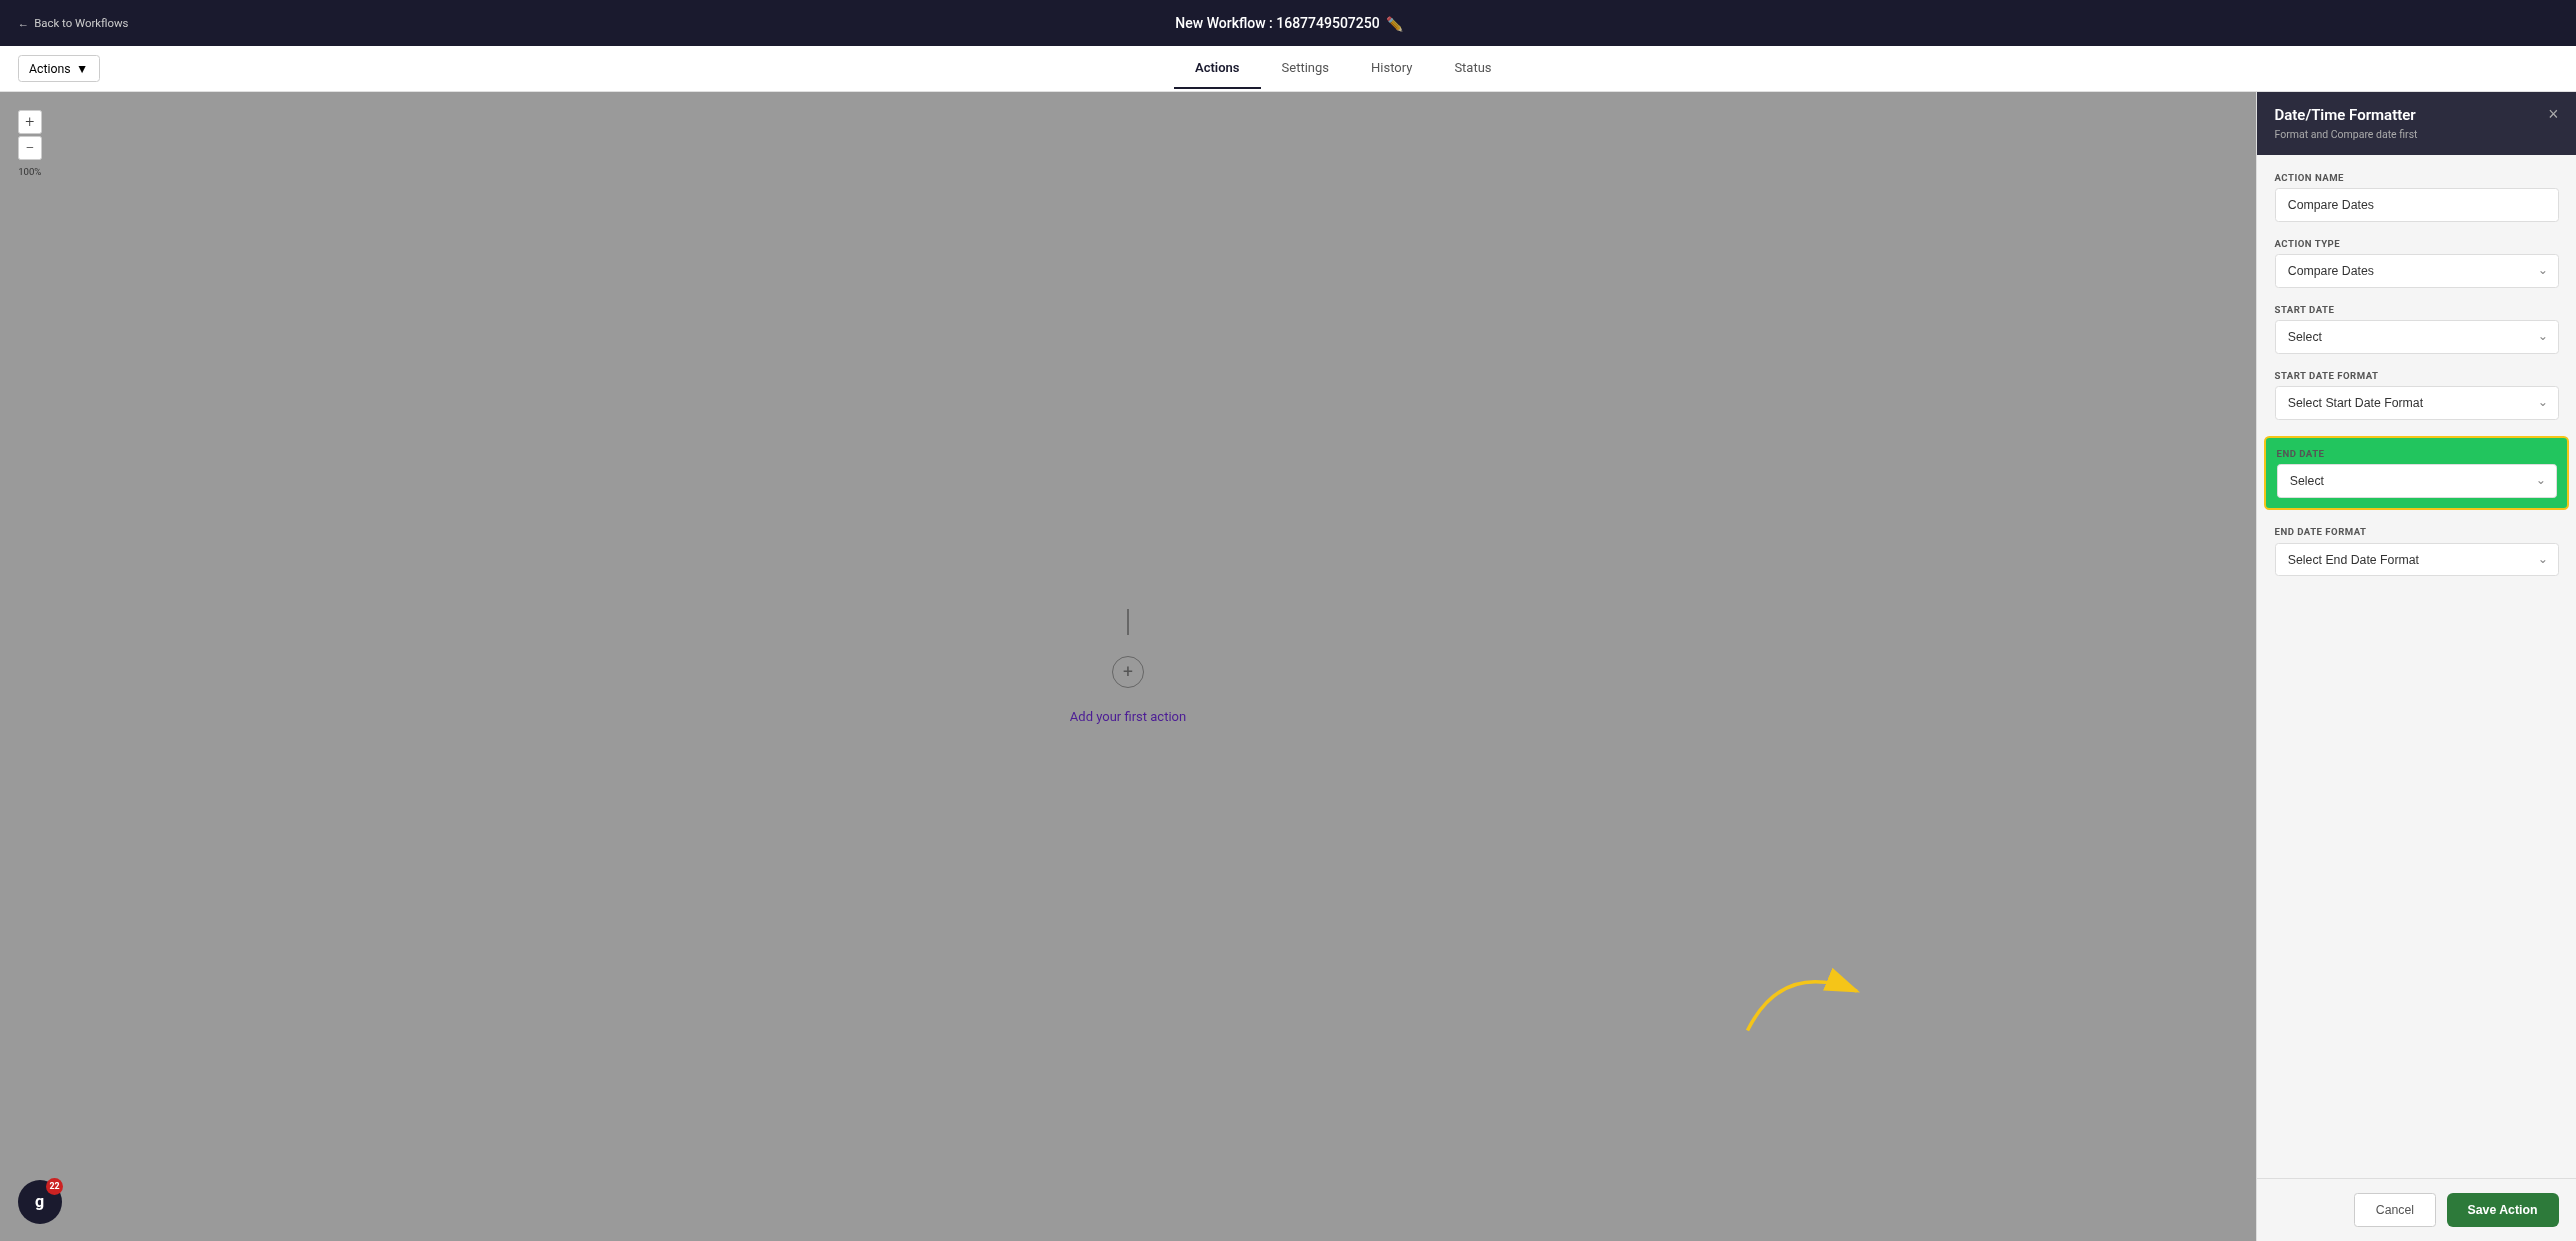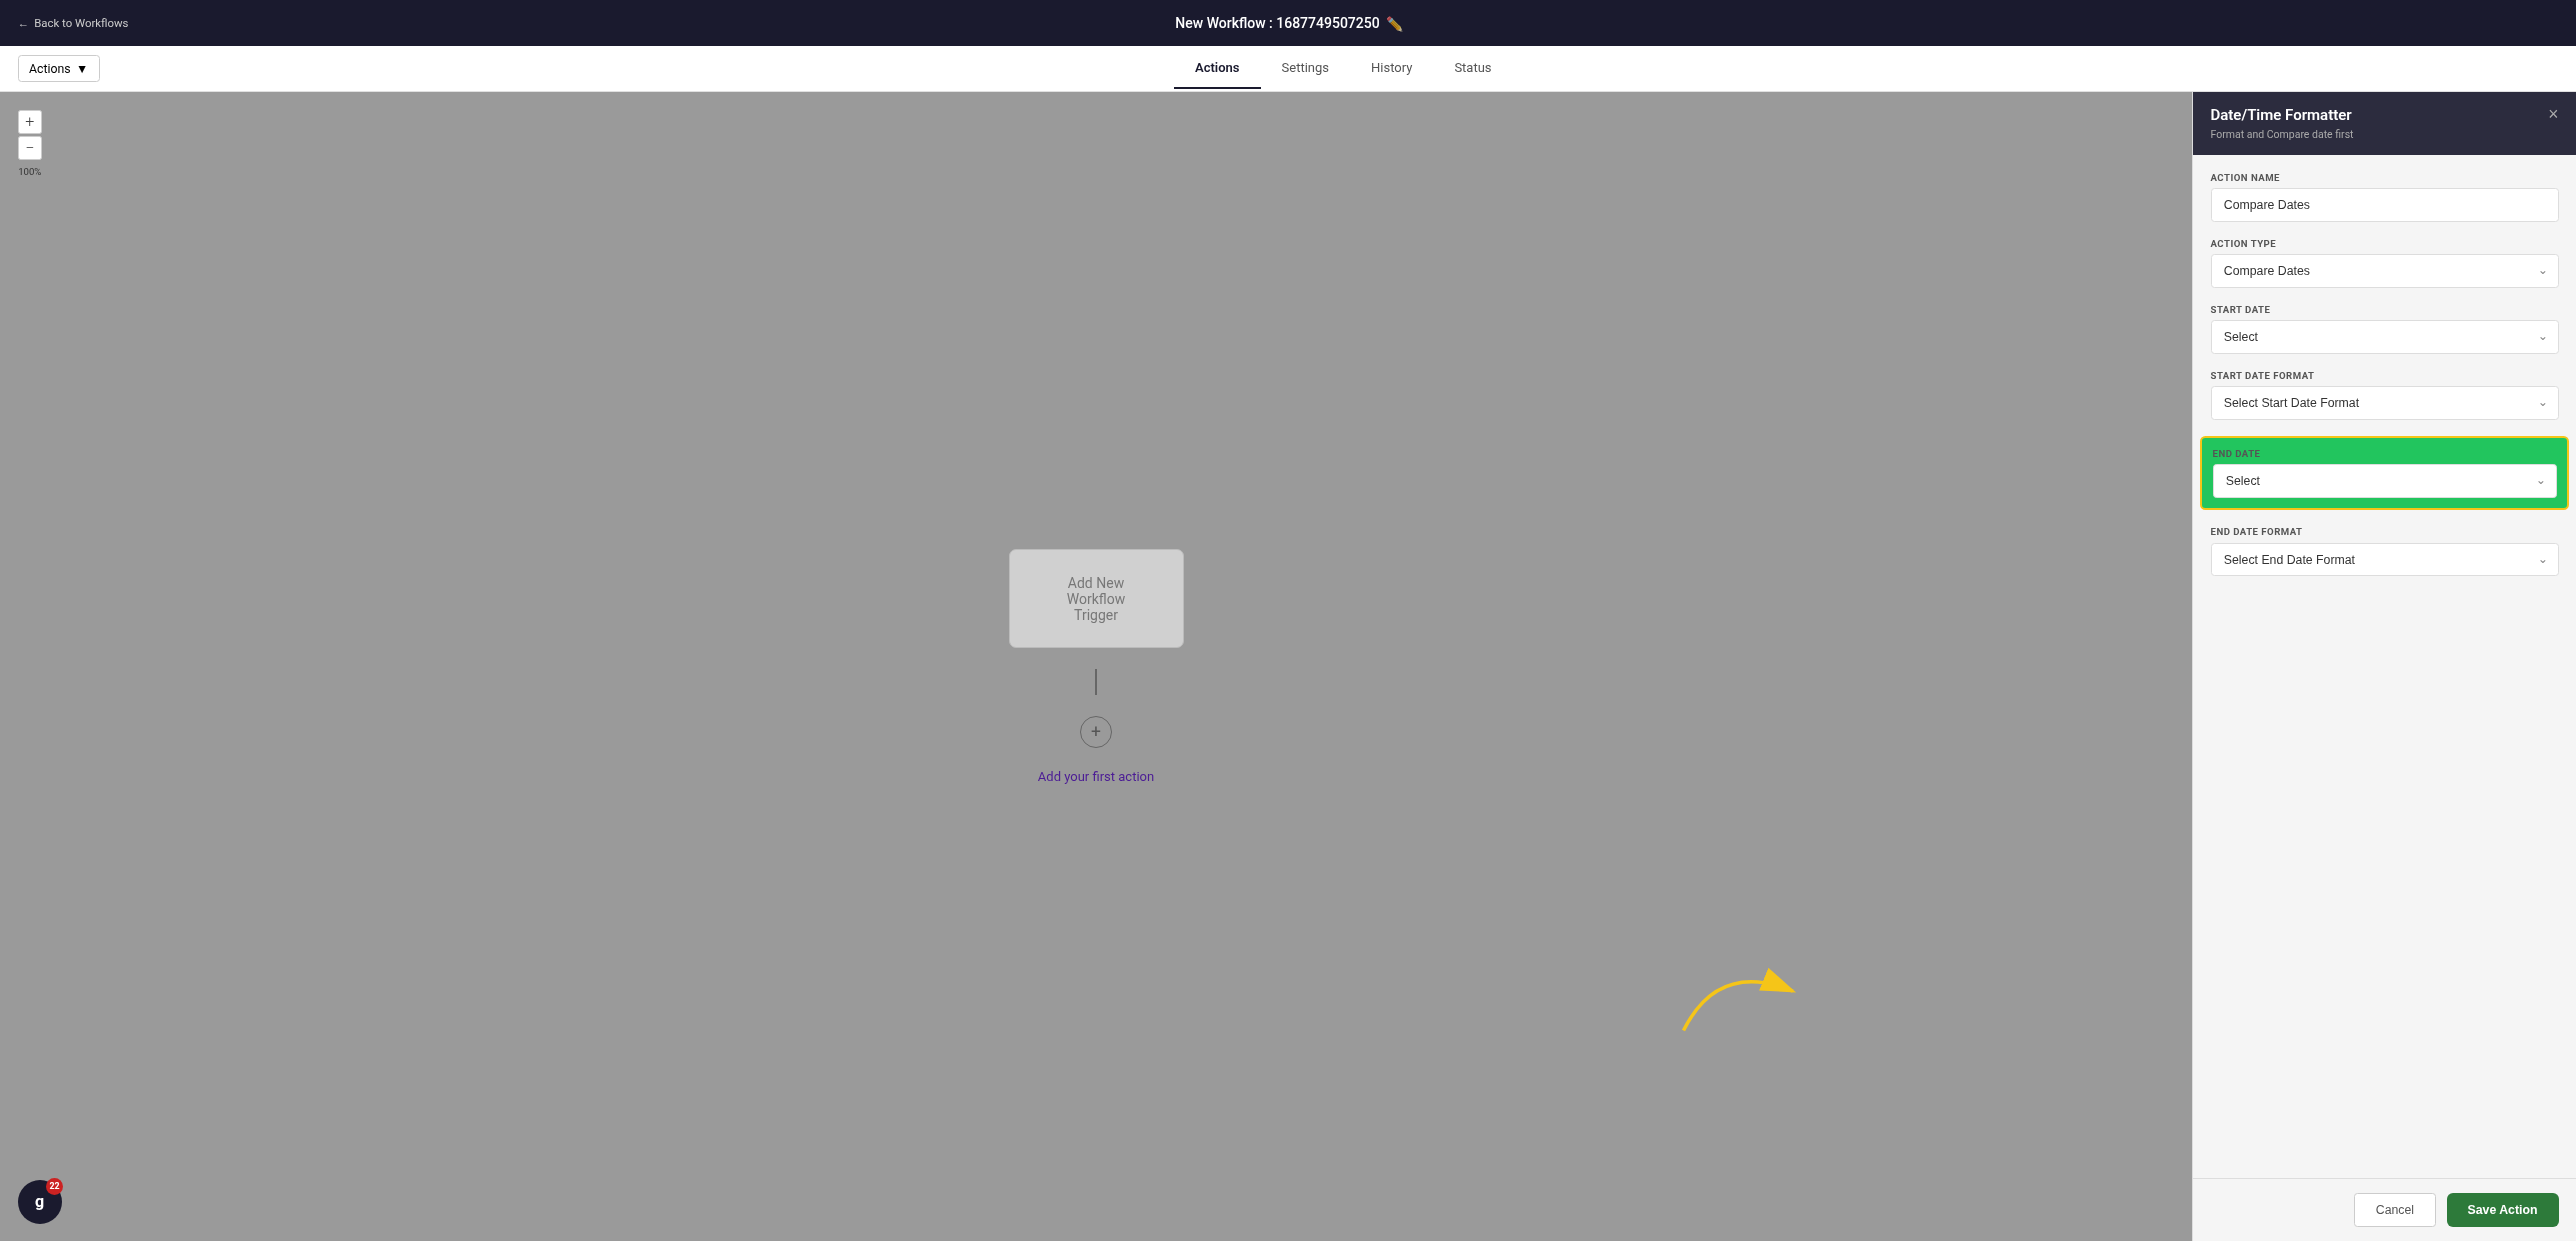--- a/index.html
+++ b/index.html
@@ -184,21 +184,21 @@
 
     
     .connector {
       width: 1.8px;
       height: 26px;
       background: #666;
     }
 
     
     .right-panel {
-      width: 384px;
+      width: 320px;
       background: #f5f5f5;
       border-left: 0.9px solid #ddd;
       display: flex;
       flex-direction: column;
       overflow: hidden;
     }
 
     .panel-header {
       background: #2c2c3e;
       color: #fff;
@@ -397,27 +397,20 @@
 
   <div class="canvas-area">
 
     <div class="zoom-controls">
       <div class="zoom-btn">+</div>
       <div class="zoom-btn">−</div>
       <div class="zoom-label">100%</div>
     </div>
 
     <div class="canvas-content">
-      <div class="trigger-box">
-        <span>
-          <span>Add New Workflow</span>
-          <br>
-          <span>Trigger</span>
-        </span>
-      </div>
       <div class="connector"></div>
       <div class="add-action-btn">
         <span>+</span>
       </div>
       <div class="add-first-action">Add your first action</div>
     </div>
 
     <svg class="arrow-annotation" viewBox="0 0 160 120">
       <defs>
         <marker id="arrowhead" markerWidth="10" markerHeight="7" refX="9" refY="3.5" orient="auto">

